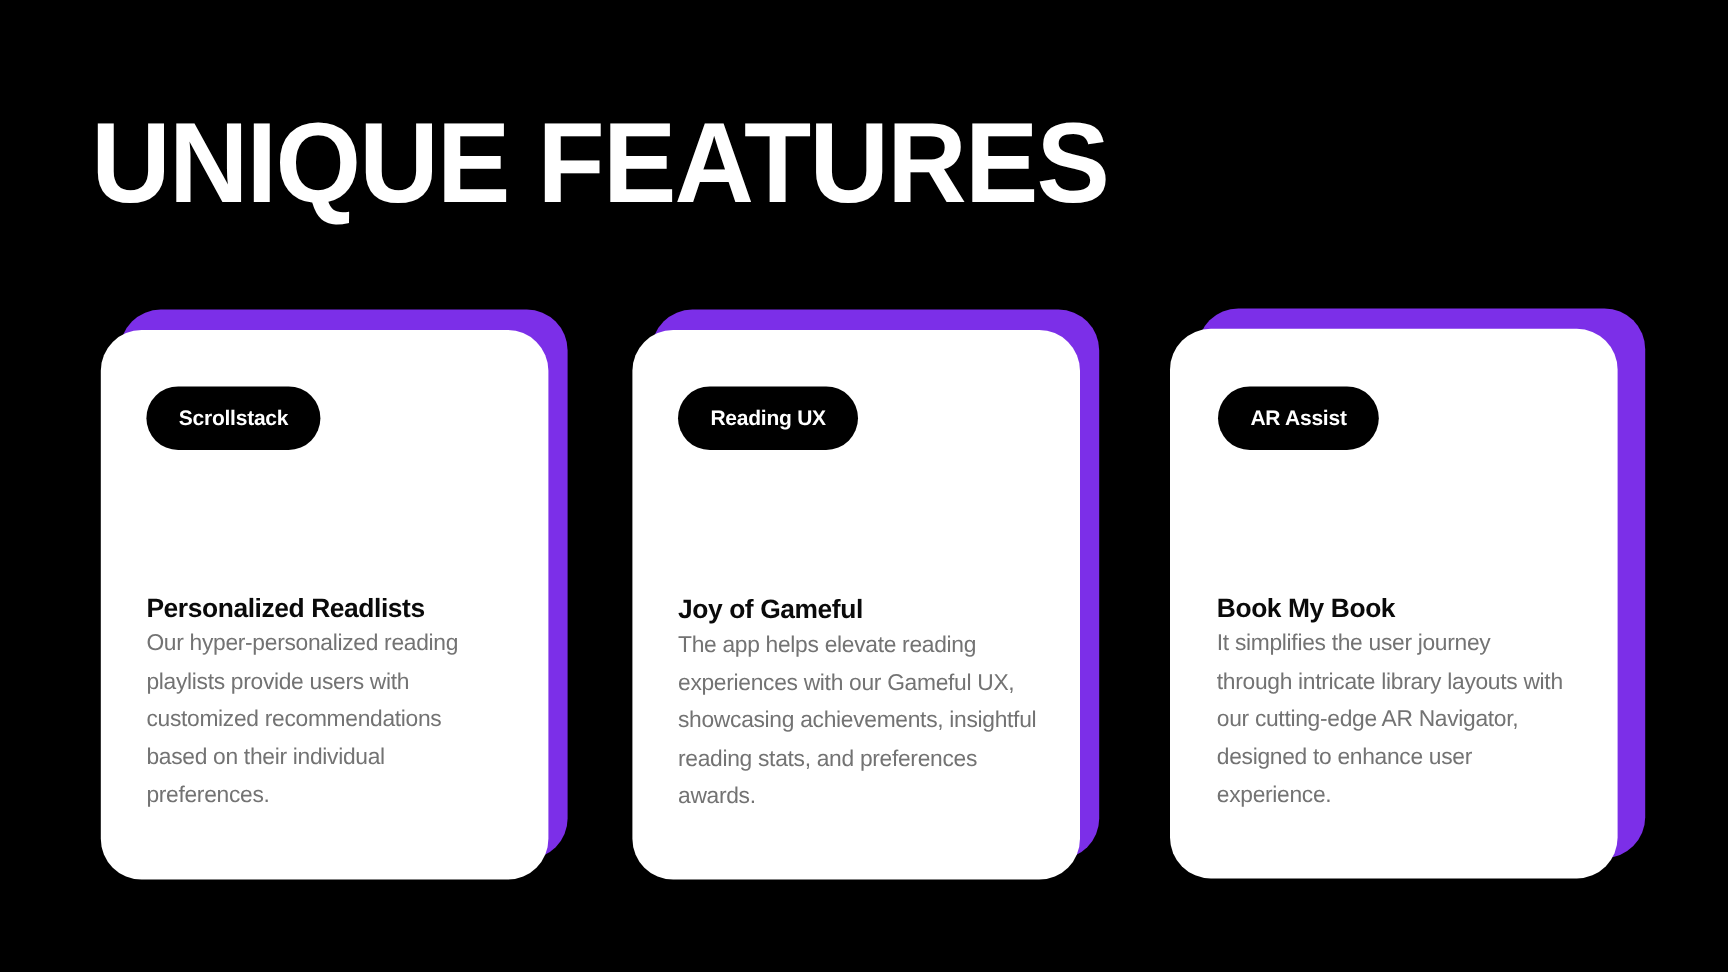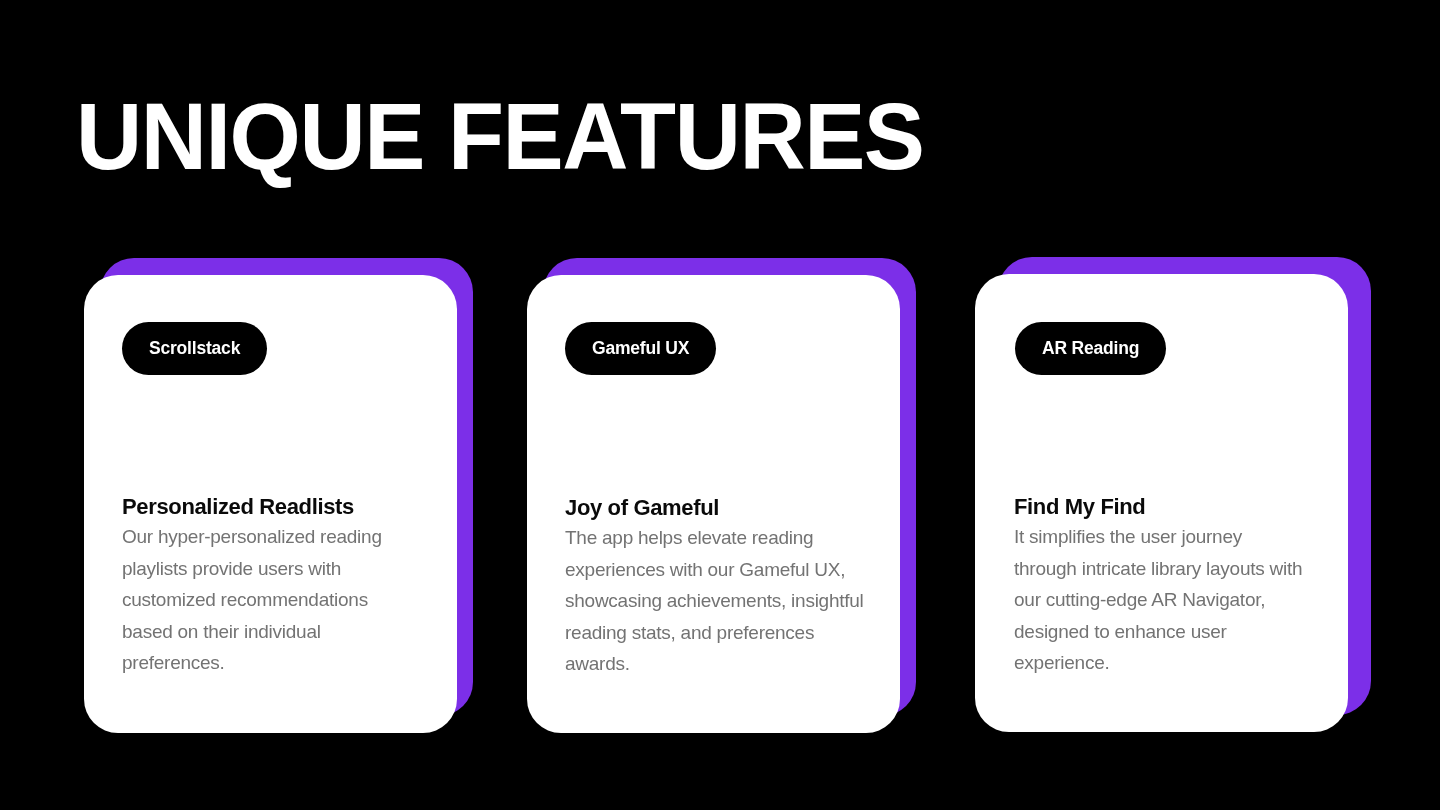--- a/index.html
+++ b/index.html
@@ -137,32 +137,32 @@
       <div class="card-body">
         <div class="card-heading">Personalized Readlists</div>
         <div class="card-desc">Our hyper-personalized reading playlists provide users with customized recommendations based on their individual preferences.</div>
       </div>
     </div>
   </div>
 
   <div class="card-wrap c2">
     <div class="card-shadow"></div>
     <div class="card">
-      <div class="chip">Gameful UX</div>
+      <div class="chip">Reading UX</div>
       <div class="card-body">
         <div class="card-heading">Joy of Gameful</div>
         <div class="card-desc">The app helps elevate reading experiences with our Gameful UX, showcasing achievements, insightful reading stats, and preferences awards.</div>
       </div>
     </div>
   </div>
 
   <div class="card-wrap c3">
     <div class="card-shadow"></div>
     <div class="card">
-      <div class="chip">AR Reading</div>
+      <div class="chip">AR Assist</div>
       <div class="card-body">
-        <div class="card-heading">Find My Find</div>
+        <div class="card-heading">Book My Book</div>
         <div class="card-desc">It simplifies the user journey through intricate library layouts with our cutting-edge AR Navigator, designed to enhance user experience.</div>
       </div>
     </div>
   </div>
 
 </div>
 
 </body></html>

